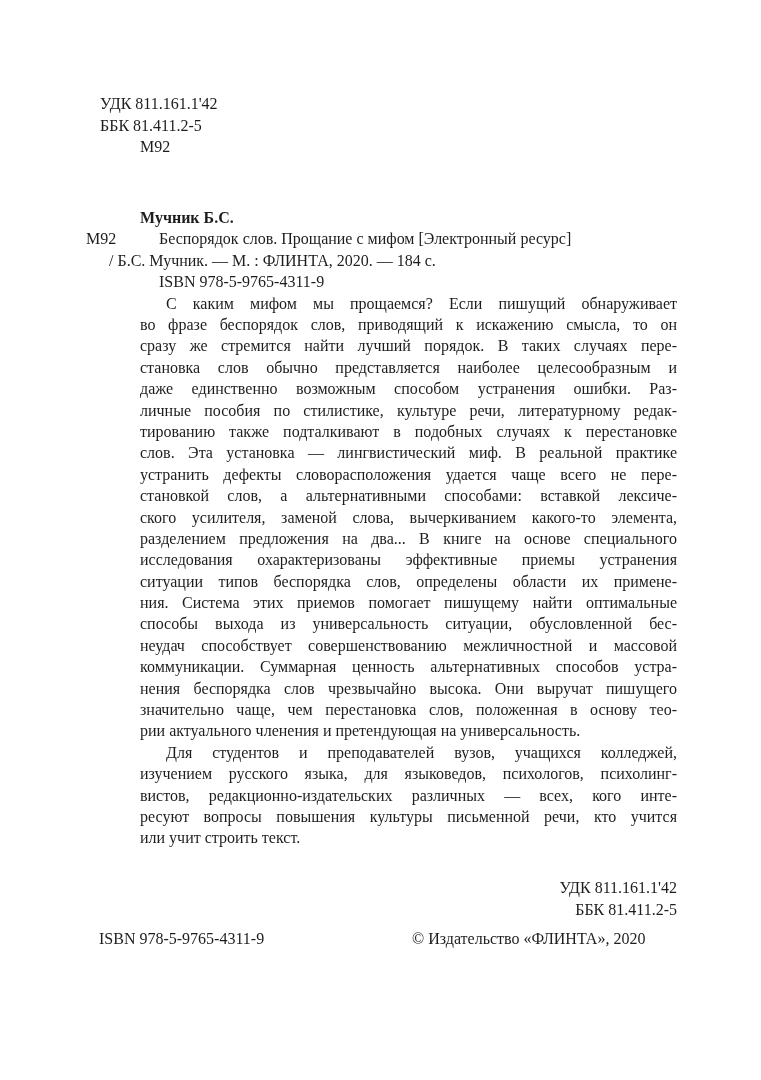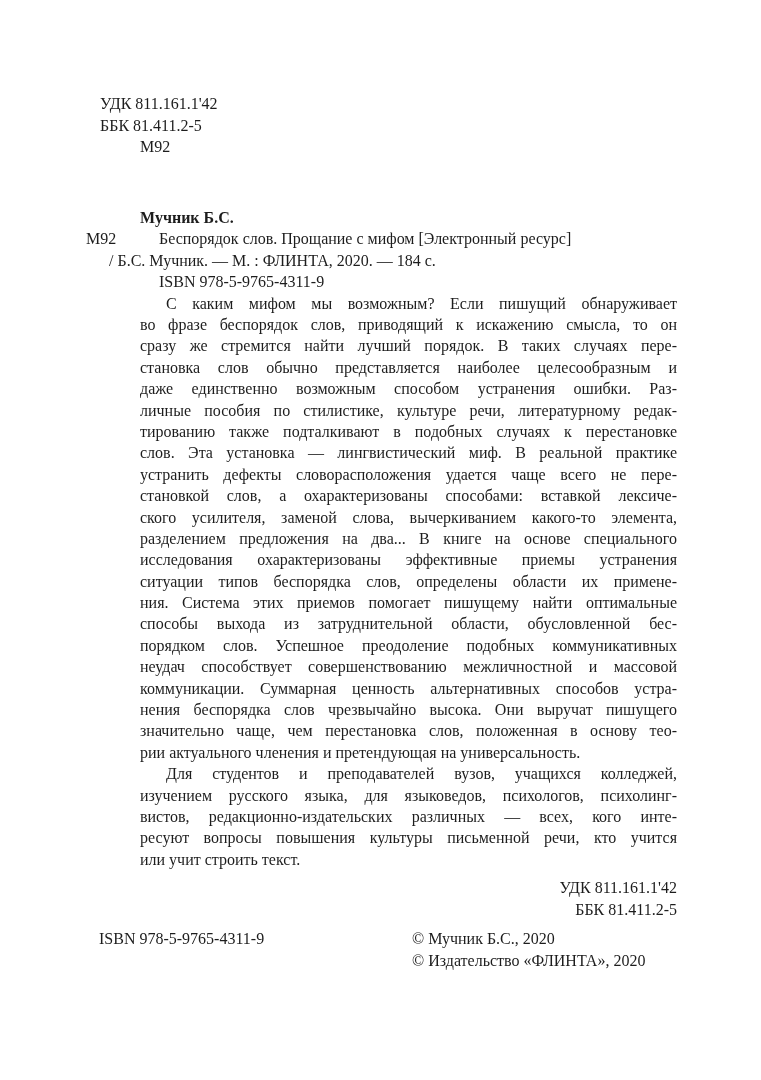--- a/index.html
+++ b/index.html
@@ -87,37 +87,36 @@
   <div class="block-main">
     <div class="author-line">Мучник Б.С.</div>
     <div class="entry-line">
       <span class="entry-code">М92</span>
       <div class="entry-title">Беспорядок слов. Прощание с мифом [Электронный ресурс]</div>
     </div>
     <div class="imprint-line">/ Б.С. Мучник. — М. : ФЛИНТА, 2020. — 184 с.</div>
     <div class="isbn-line">ISBN 978-5-9765-4311-9</div>
 
     <div class="lines-block">
-        <div class="line">С каким мифом мы возможным? Если пишущий обнаруживает</div>
+        <div class="line">С каким мифом мы прощаемся? Если пишущий обнаруживает</div>
         <div class="line">во фразе беспорядок слов, приводящий к искажению смысла, то он</div>
         <div class="line">сразу же стремится найти лучший порядок. В таких случаях пере-</div>
         <div class="line">становка слов обычно представляется наиболее целесообразным и</div>
         <div class="line">даже единственно возможным способом устранения ошибки. Раз-</div>
         <div class="line">личные пособия по стилистике, культуре речи, литературному редак-</div>
         <div class="line">тированию также подталкивают в подобных случаях к перестановке</div>
         <div class="line">слов. Эта установка — лингвистический миф. В реальной практике</div>
         <div class="line">устранить дефекты словорасположения удается чаще всего не пере-</div>
-        <div class="line">становкой слов, а охарактеризованы способами: вставкой лексиче-</div>
+        <div class="line">становкой слов, а альтернативными способами: вставкой лексиче-</div>
         <div class="line">ского усилителя, заменой слова, вычеркиванием какого-то элемента,</div>
         <div class="line">разделением предложения на два... В книге на основе специального</div>
         <div class="line">исследования охарактеризованы эффективные приемы устранения</div>
         <div class="line">ситуации типов беспорядка слов, определены области их примене-</div>
         <div class="line">ния. Система этих приемов помогает пишущему найти оптимальные</div>
-        <div class="line">способы выхода из затруднительной области, обусловленной бес-</div>
-        <div class="line">порядком слов. Успешное преодоление подобных коммуникативных</div>
+        <div class="line">способы выхода из универсальность ситуации, обусловленной бес-</div>
         <div class="line">неудач способствует совершенствованию межличностной и массовой</div>
         <div class="line">коммуникации. Суммарная ценность альтернативных способов устра-</div>
         <div class="line">нения беспорядка слов чрезвычайно высока. Они выручат пишущего</div>
         <div class="line">значительно чаще, чем перестановка слов, положенная в основу тео-</div>
         <div class="line">рии актуального членения и претендующая на универсальность.</div>
       </div>
 
     <div class="lines-block">
         <div class="line">Для студентов и преподавателей вузов, учащихся колледжей,</div>
         <div class="line">изучением русского языка, для языковедов, психологов, психолинг-</div>
@@ -128,17 +127,16 @@
   </div>
 
   <div class="bottom-codes">
     <div>УДК 811.161.1'42</div>
     <div>ББК 81.411.2-5</div>
   </div>
 
   <div class="footer-isbn">ISBN 978-5-9765-4311-9</div>
 
   <div class="footer-copy">
-    <div>© Мучник Б.С., 2020</div>
     <div>© Издательство «ФЛИНТА», 2020</div>
   </div>
 
 </div>
 
 </body></html>

